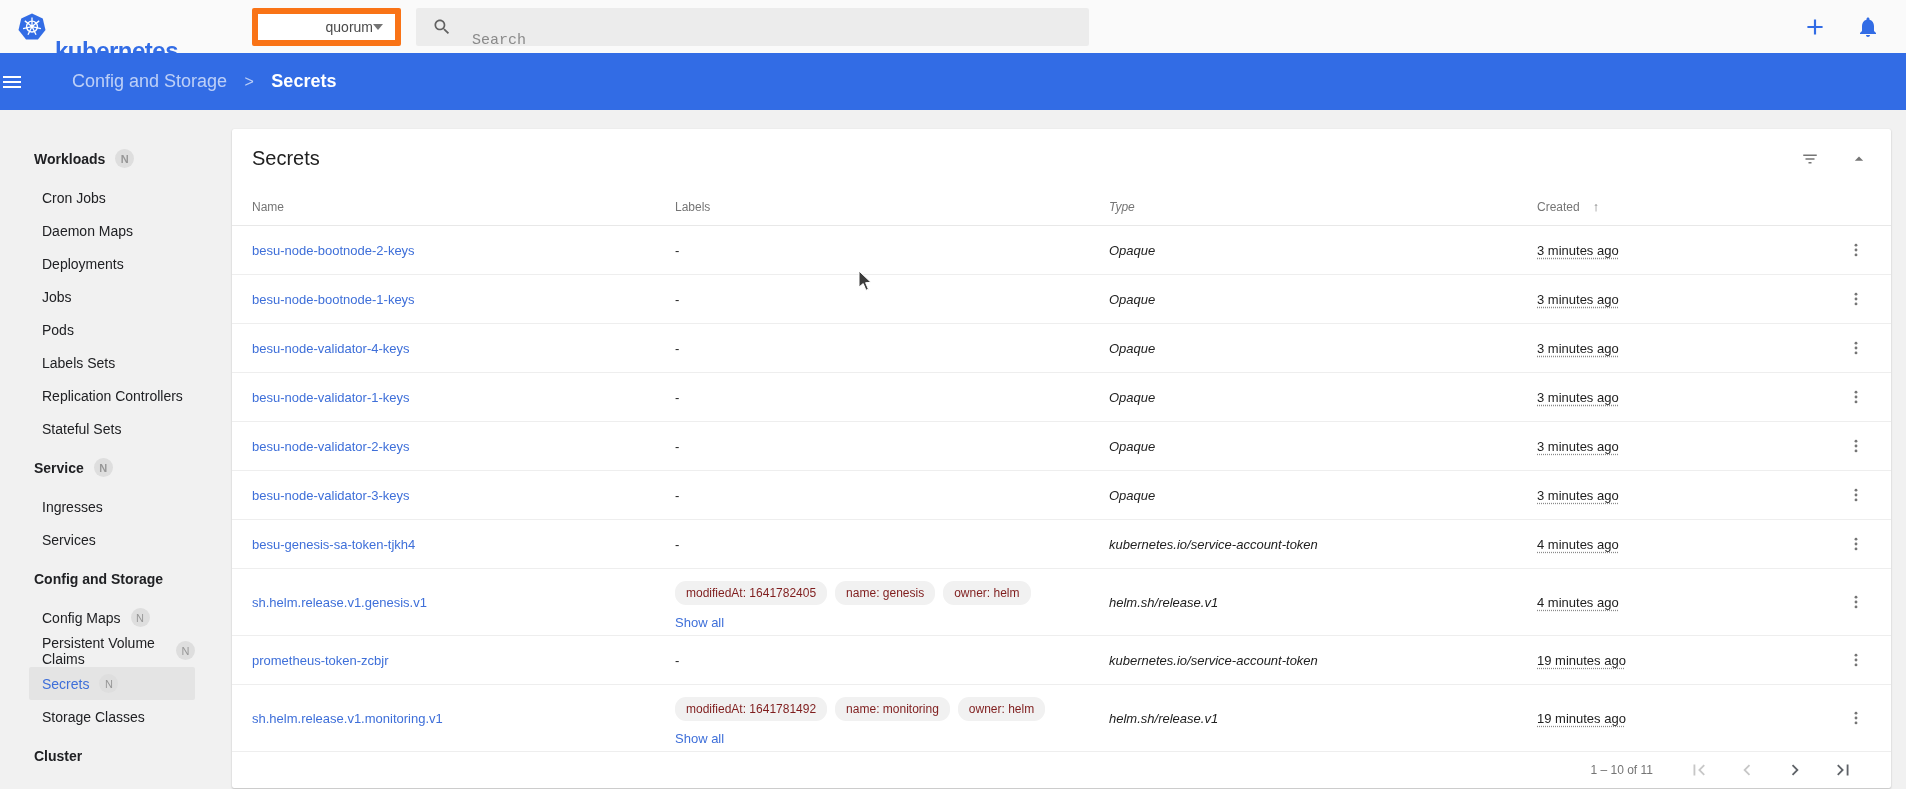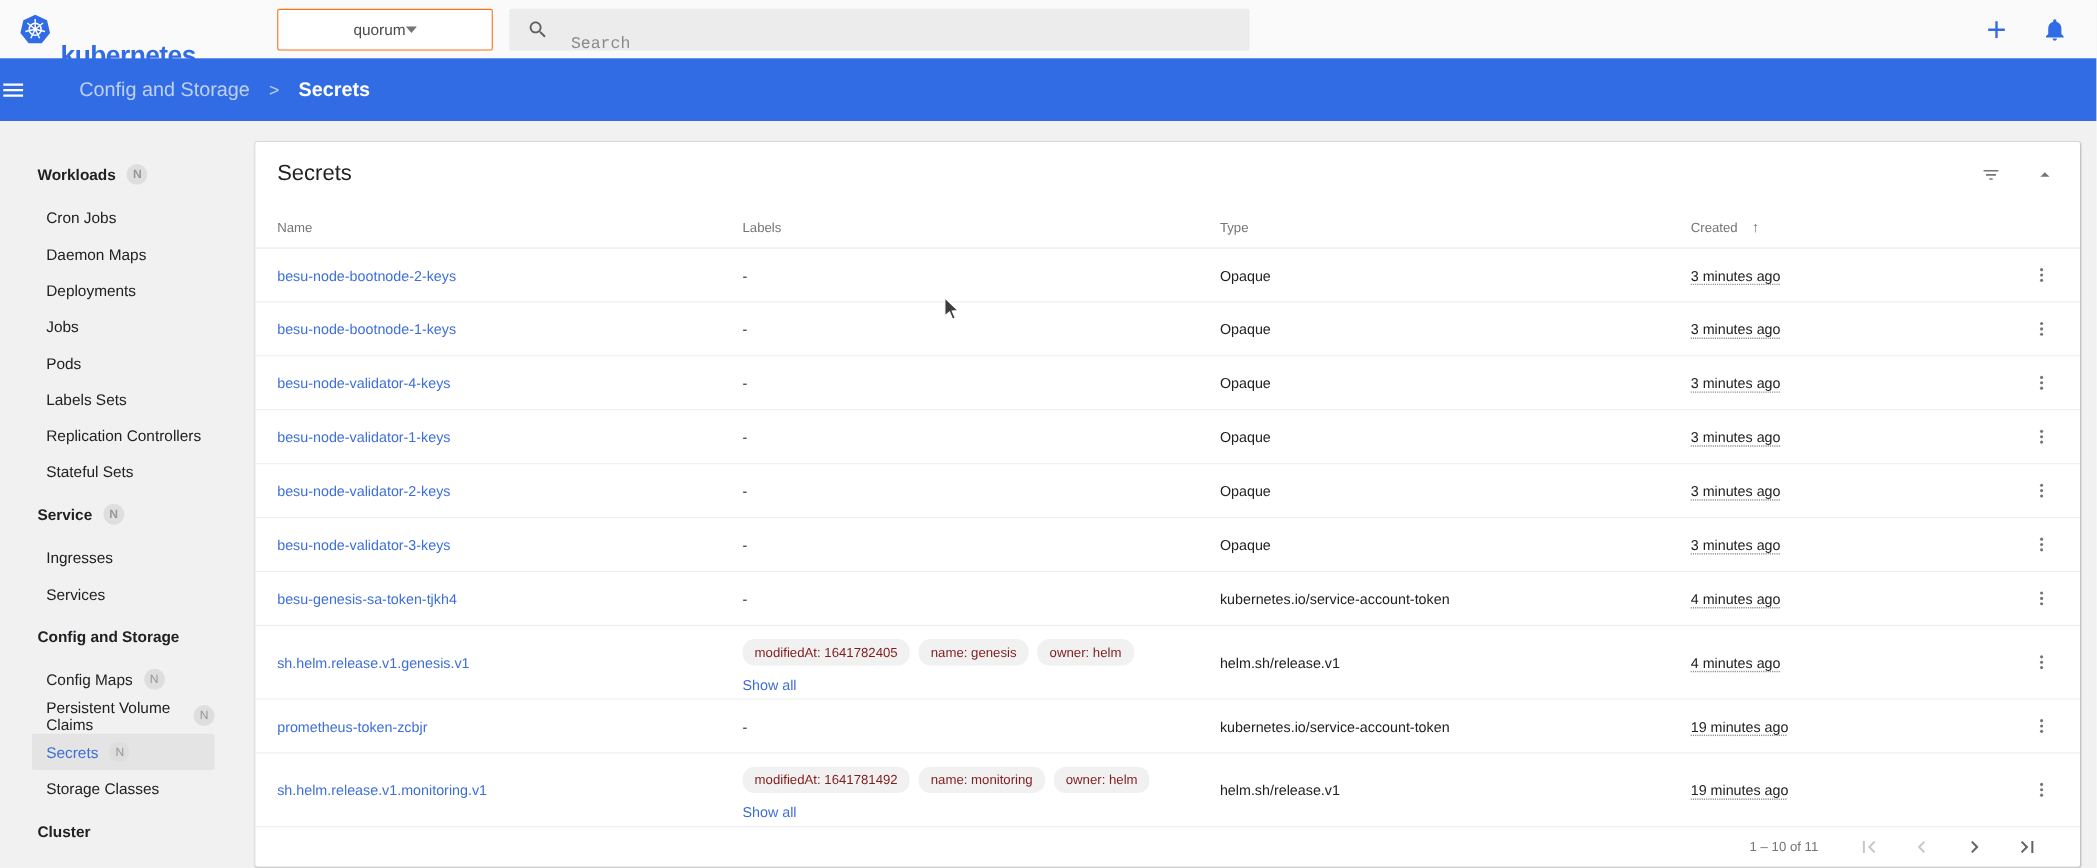--- a/index.html
+++ b/index.html
@@ -7,22 +7,22 @@
   body {
     width:1906px; height:789px; overflow:hidden; position:relative;
     font-family:"Liberation Sans", sans-serif; background:#f1f1f1;
   }
 
   
   .topbar { height:53px; background:#fafafa; display:flex; align-items:center; }
   .logo { display:flex; align-items:center; gap:9px; padding-left:18px; width:252px; }
   .logo-text { font-size:24px; font-weight:bold; color:#326ce5; letter-spacing:-0.5px;margin-top:48px; }
   .ns-select {
-    width:196px; height:38px; background:#fff; border:1px solid #f97316; border-radius:2px;
-    display:flex; align-items:center; justify-content:center; padding:0 12px;
+    width:149px; height:38px; background:#fff; border:6px solid #f97316; border-radius:2px;
+    display:flex; align-items:center; justify-content:flex-end; padding:0 12px;
     font-size:14px; color:#4a4a4a; cursor:pointer;
   }
   .caret-down { width:0; height:0; border-left:5px solid transparent; border-right:5px solid transparent; border-top:6px solid #757575; }
   .searchbar {
     margin-left:15px; width:673px; height:38px; background:#ececec; border-radius:2px;
     display:flex; align-items:center; padding-left:16px; gap:18px;
   }
   .searchbar input { border:none; background:transparent; outline:none; font-size:15px; color:#1d4ed8; width:560px; font-family:Liberation Mono, monospace;margin-top:28px; }
   .searchbar input::placeholder { color:#8a8a8a; }
   .top-actions { margin-left:auto; display:flex; align-items:center; gap:28px; padding-right:26px; }
@@ -46,21 +46,21 @@
 
   main { flex:1; padding:19px 15px 0 0; }
   .card { background:#fff; border-radius:2px; box-shadow:0 1px 2px rgba(0,0,0,.2), 0 0 1px rgba(0,0,0,.1); display:flex; flex-direction:column; }
   .card-header { height:59px; display:flex; align-items:center; padding:0 22px 0 20px; }
   .card-title { font-size:20px; font-weight:400; color:#212121; margin:0; flex:1; }
   .card-icons { display:flex; align-items:center; gap:30px; }
 
   
   .thead { display:flex; align-items:center; height:38px; padding:0 20px; border-bottom:1px solid #e8e8e8; }
   .th { font-size:12px; color:#757575; display:flex; align-items:center; gap:4px; }
-  .c0 { width:423px; } .c1 { width:434px; } .c2 { width:428px; } .c3 { width:220px;gap:13px; }
+  .c0 { width:423px; } .c1 { width:434px; } .c2 { width:428px;font-style:italic; } .c3 { width:220px;gap:13px; }
   .c4 { flex:1; display:flex; justify-content:flex-end; }
   .sort-arrow { font-size:13px; color:#757575; }
 
   .trow { display:flex; align-items:center; min-height:49px; padding:0 20px; border-bottom:1px solid #eeeeee; }
   .trow.tall { min-height:67px; }
   .td { font-size:13px; color:#212121; }
   .link { color:#3e6fd9; text-decoration:none; font-size:13px; cursor:pointer; }
   .trow.tall .c1 { align-self:flex-start; padding-top:12px; }
   .chip { background:#f1f1f1; border-radius:11px; padding:5px 11px; font-size:12px; color:#7f1d1d; margin-right:8px; display:inline-block; white-space:nowrap; }
   .showall { display:inline-block; margin-top:10px; }

